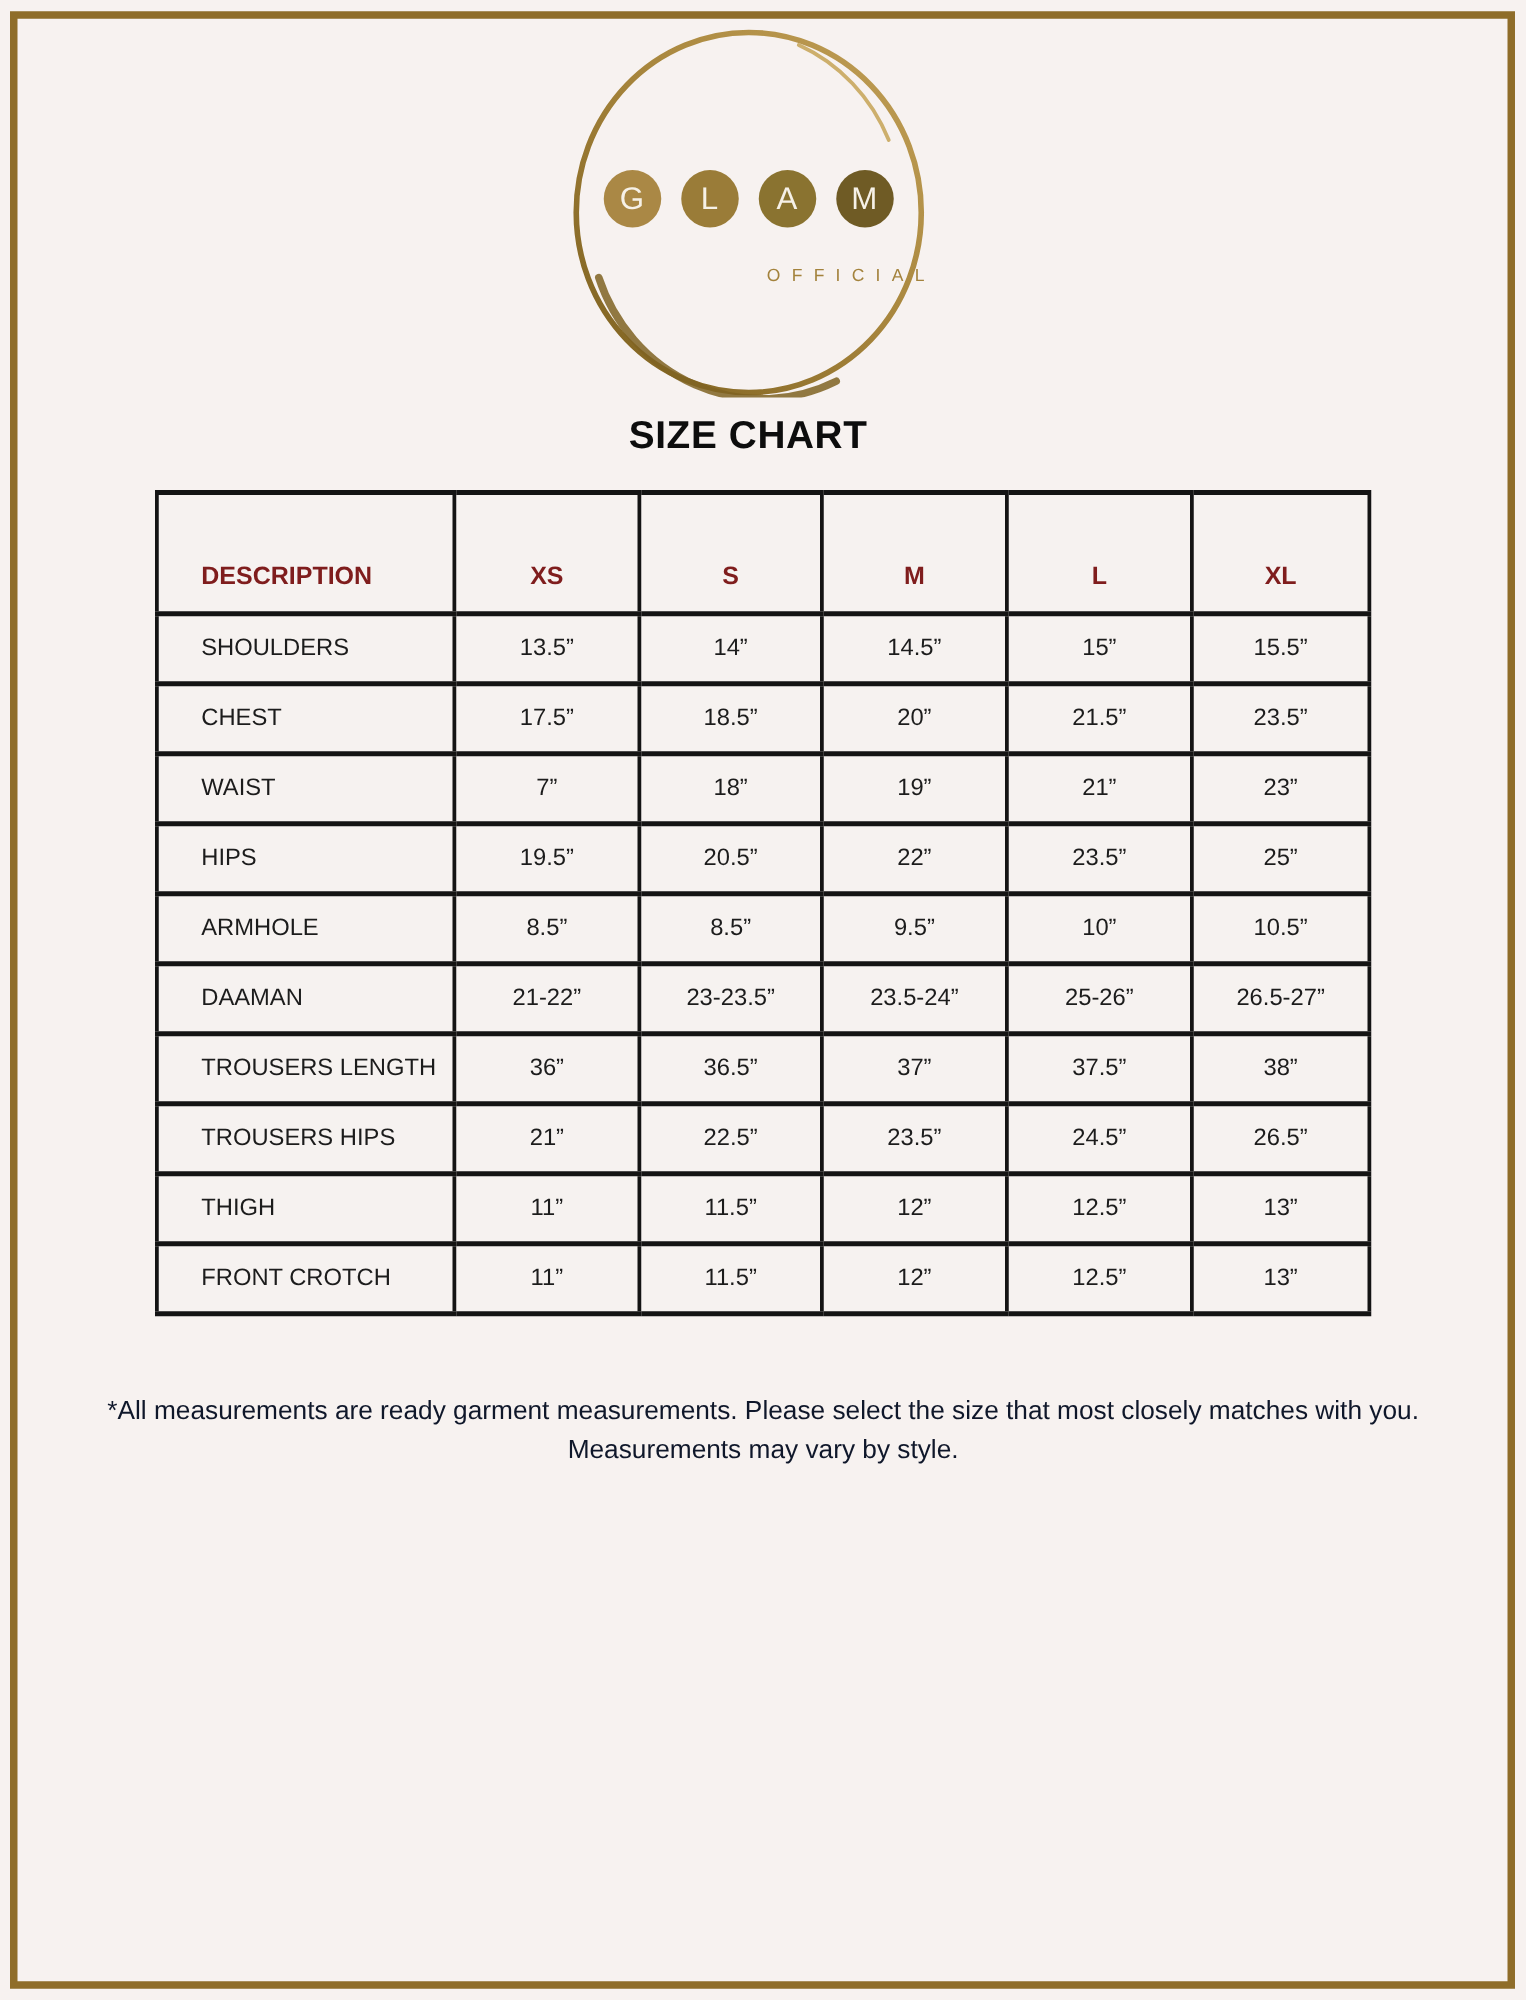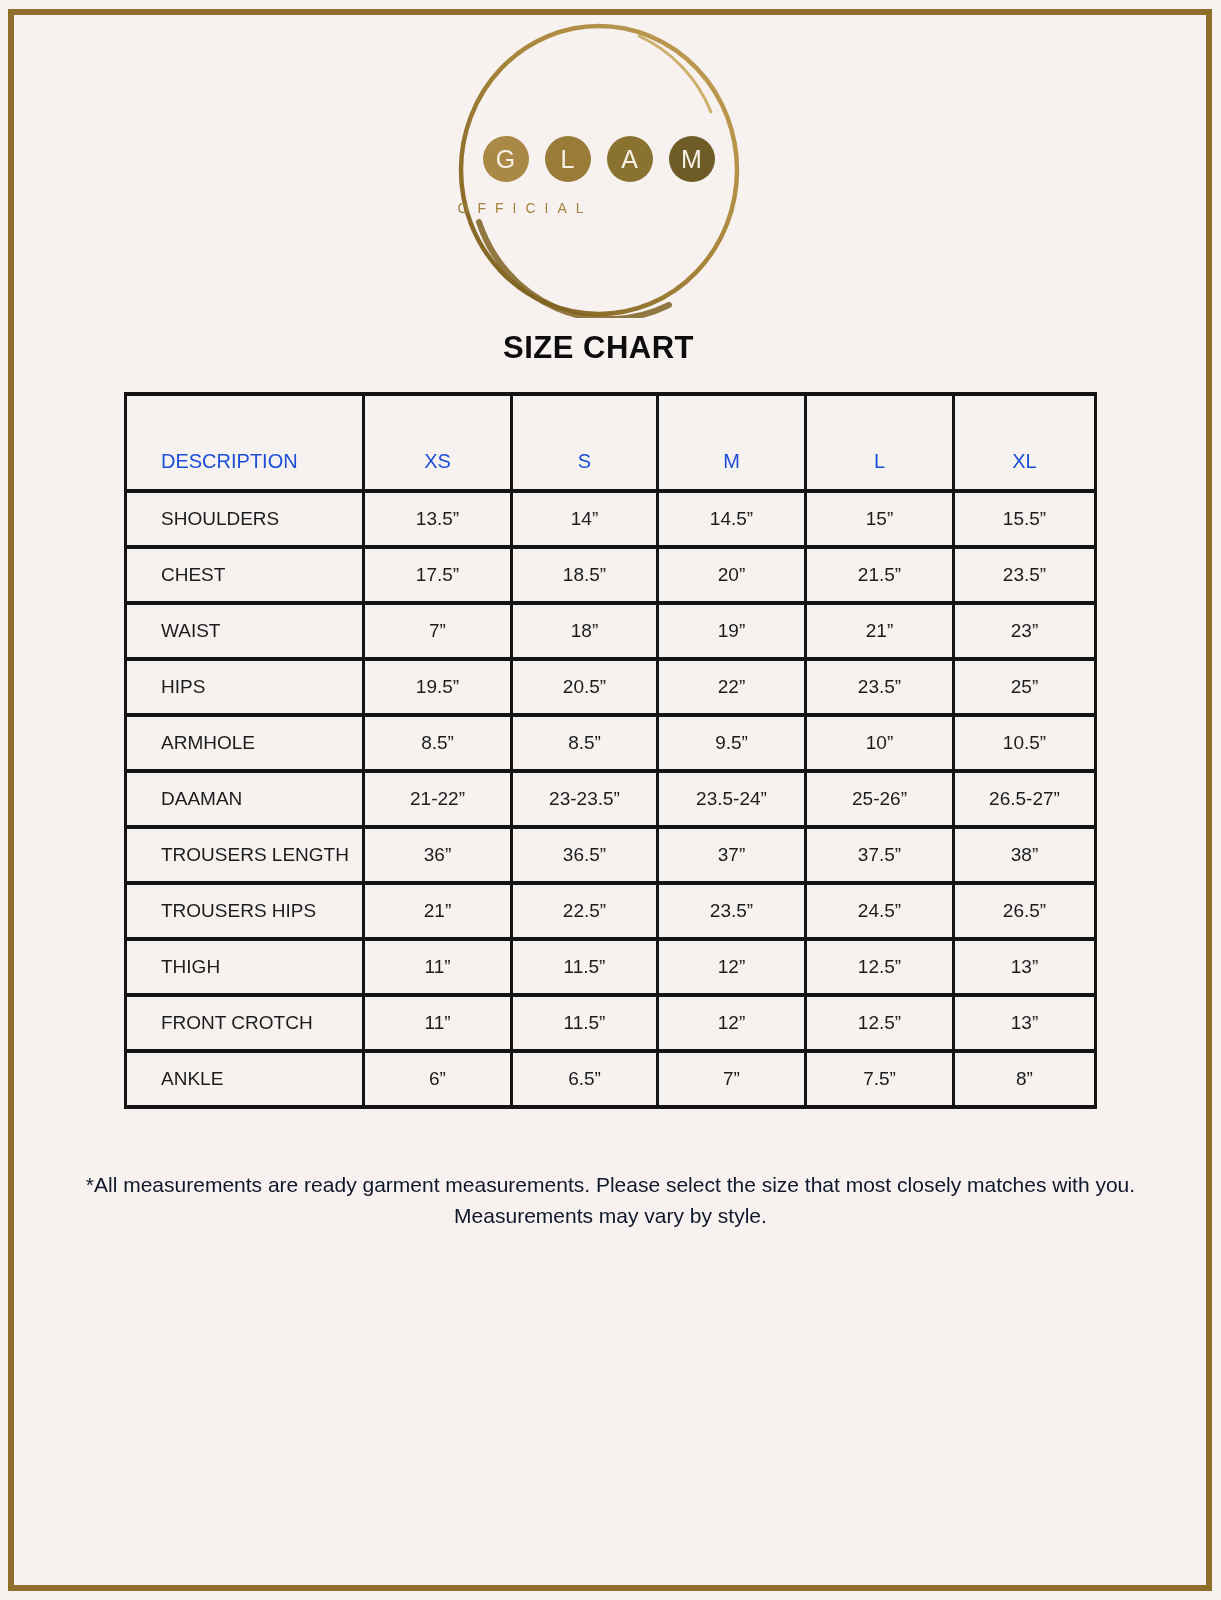--- a/index.html
+++ b/index.html
@@ -43,22 +43,22 @@
     display: flex;
     align-items: center;
     justify-content: center;
     font-size: 25px;
     font-weight: 300;
     color: #f6f1e7;
     letter-spacing: 0;
   }
   .logo-subtitle {
     position: absolute;
-    left: 0; right: 0; top: 178px;
-    text-align: left;
+    left: 0; right: 0; top: 190px;
+    text-align: right;
     font-size: 14px;
     letter-spacing: 9px;
     text-indent: 9px;
     color: #a3823c;
     font-weight: 400;
   }
 
   
   .page-title {
     margin-top: 12px;
@@ -93,22 +93,22 @@
     color: #1c1c1c;
     text-align: center;
     vertical-align: middle;
     padding: 0;
   }
   .size-table thead tr { height: 97px; }
   .size-table thead th {
     vertical-align: bottom;
     padding-bottom: 16px;
     font-size: 20px;
-    font-weight: normal;
-    color: #1d4ed8;
+    font-weight: bold;
+    color: #7f1d1d;
   }
   .size-table .desc {
     text-align: left;
     padding-left: 34px;
   }
   .size-table tbody tr { height: 56px; }
 
   
   .footer-note {
     margin-top: 60px;
@@ -240,27 +240,19 @@
         <td>13”</td>
       </tr>
       <tr>
         <td class="desc">FRONT CROTCH</td>
         <td>11”</td>
         <td>11.5”</td>
         <td>12”</td>
         <td>12.5”</td>
         <td>13”</td>
       </tr>
-      <tr>
-        <td class="desc">ANKLE</td>
-        <td>6”</td>
-        <td>6.5”</td>
-        <td>7”</td>
-        <td>7.5”</td>
-        <td>8”</td>
-      </tr>
     </tbody>
 </table>
 
 <div class="footer-note">
   <div>*All measurements are ready garment measurements. Please select the size that most closely matches with you.</div>
   <div>Measurements may vary by style.</div>
 </div>
 
 </body></html>

